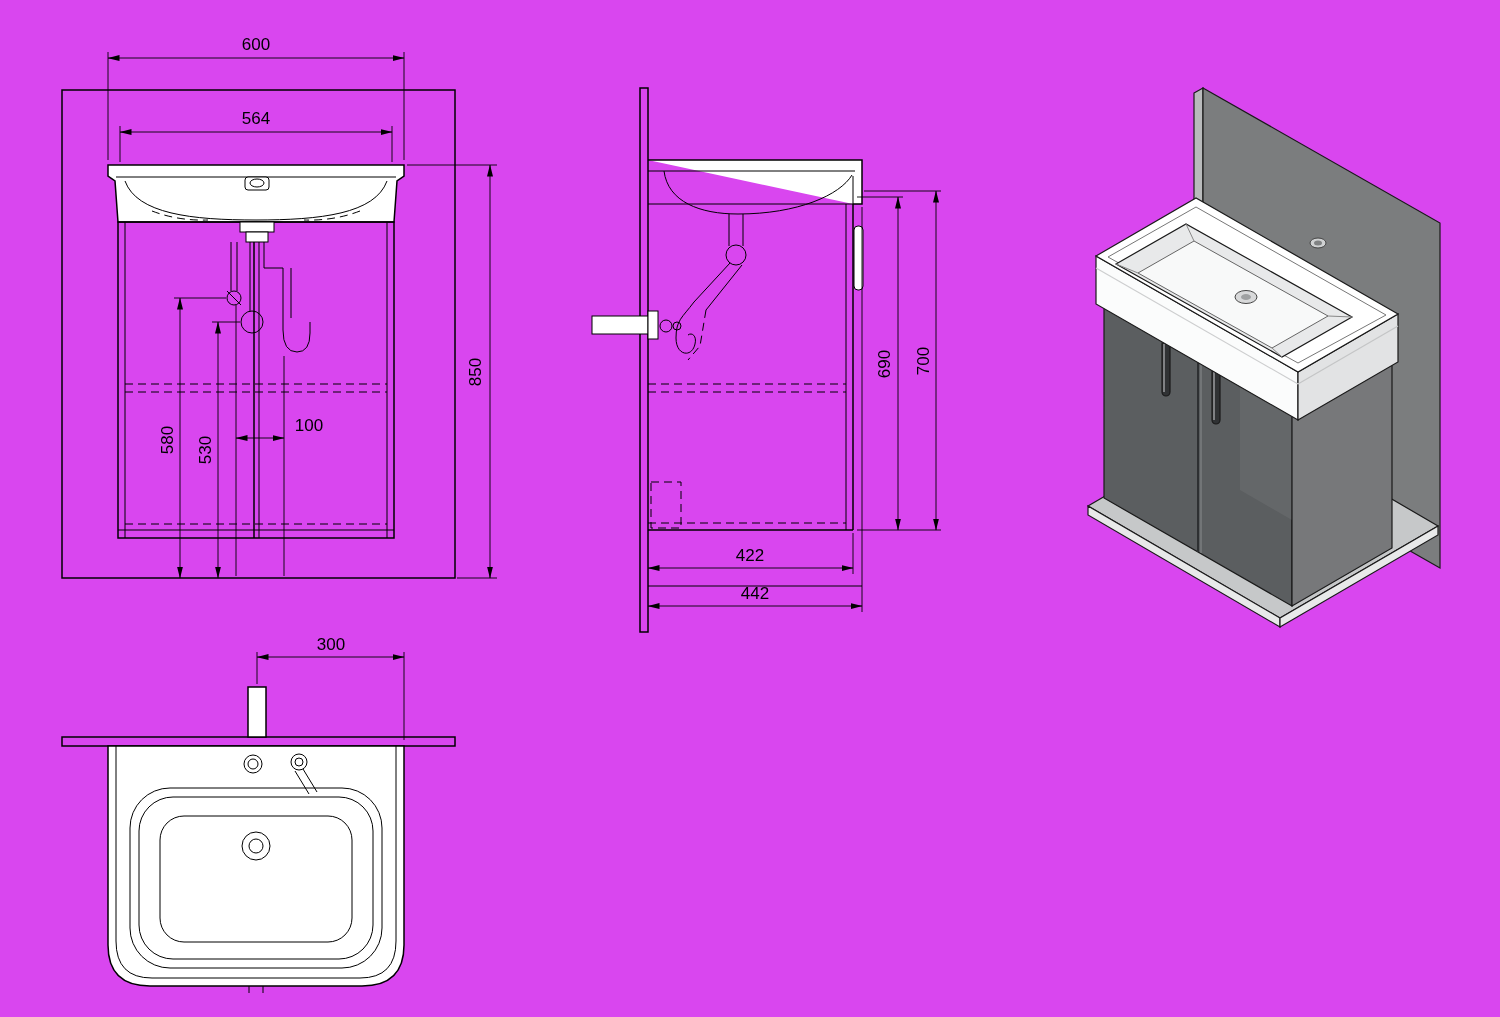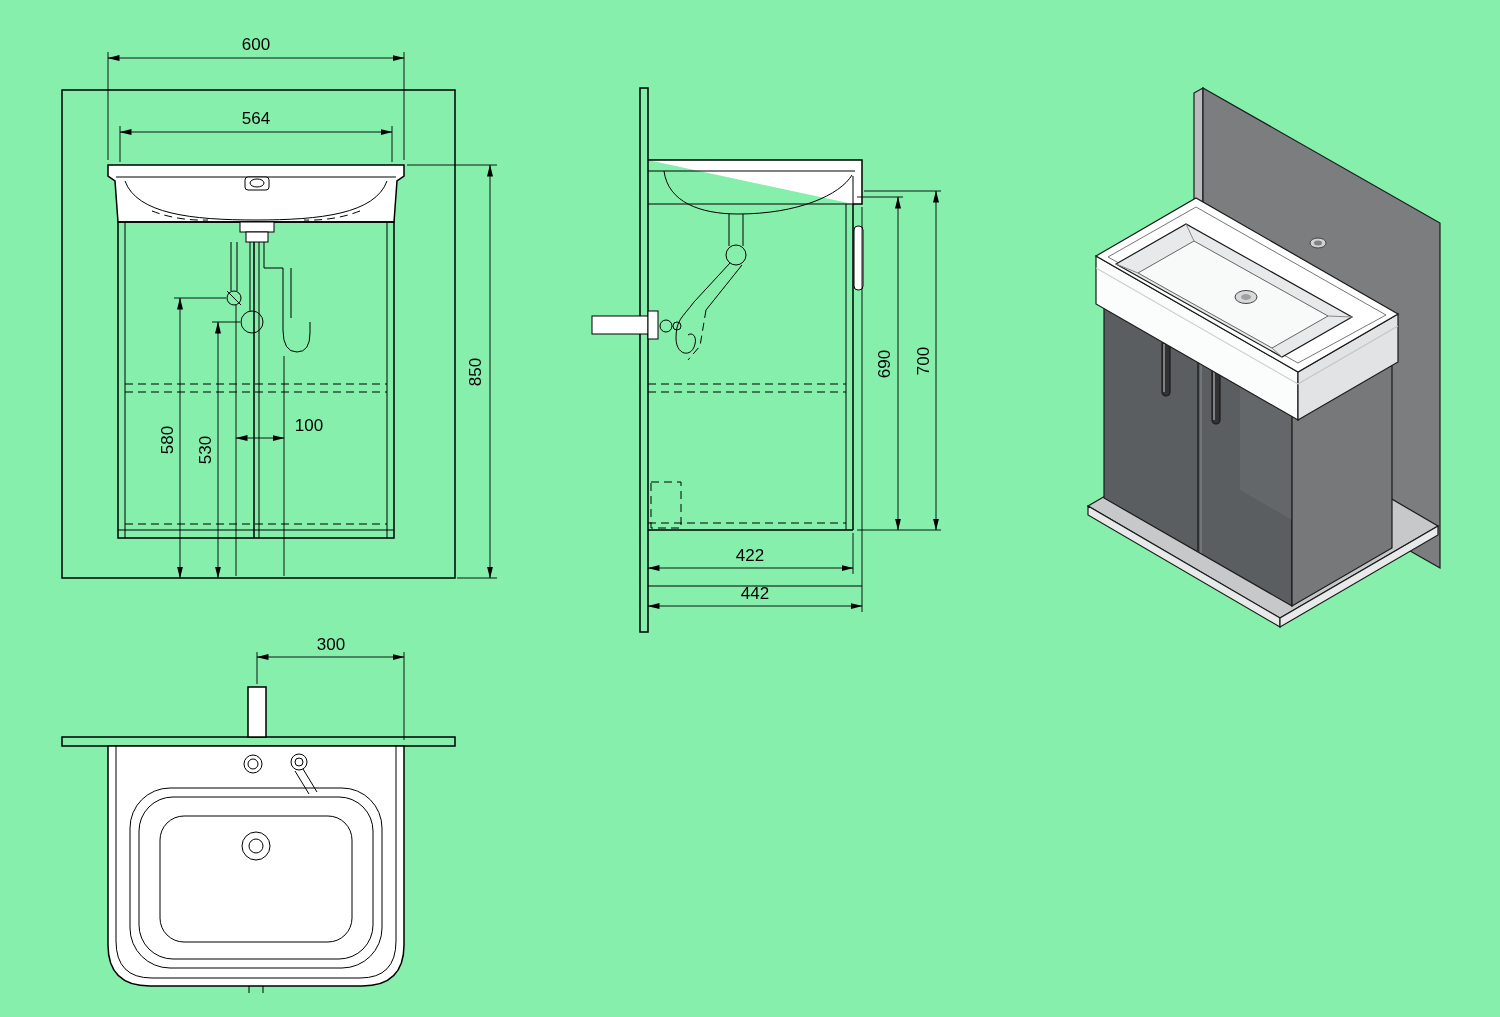--- a/index.html
+++ b/index.html
@@ -1,16 +1,16 @@
 <!DOCTYPE html>
 <html><head>
 <meta charset="utf-8">
 <style>
   html,body{margin:0;padding:0;background:#ffffff;}
-  .stage{width:1500px;height:1017px;position:relative;background:#86efac;}
+  .stage{width:1500px;height:1017px;position:relative;background:#d946ef;}
   svg{display:block;}
   .o{stroke:#000;stroke-width:1.5;}
   .t{stroke:#000;stroke-width:1;}
   .h{stroke:#000;stroke-width:1;stroke-dasharray:8 5;}
   .x{stroke:#000;stroke-width:0.9;}
   .d{stroke:#000;stroke-width:0.9;}
   .n{fill:none;}
   .w{fill:#fff;}
   .iso{stroke:#1a1a1a;stroke-width:1.2;}
   text.dim{font-family:"Liberation Sans",sans-serif;font-size:17px;fill:#000;text-anchor:middle;}

